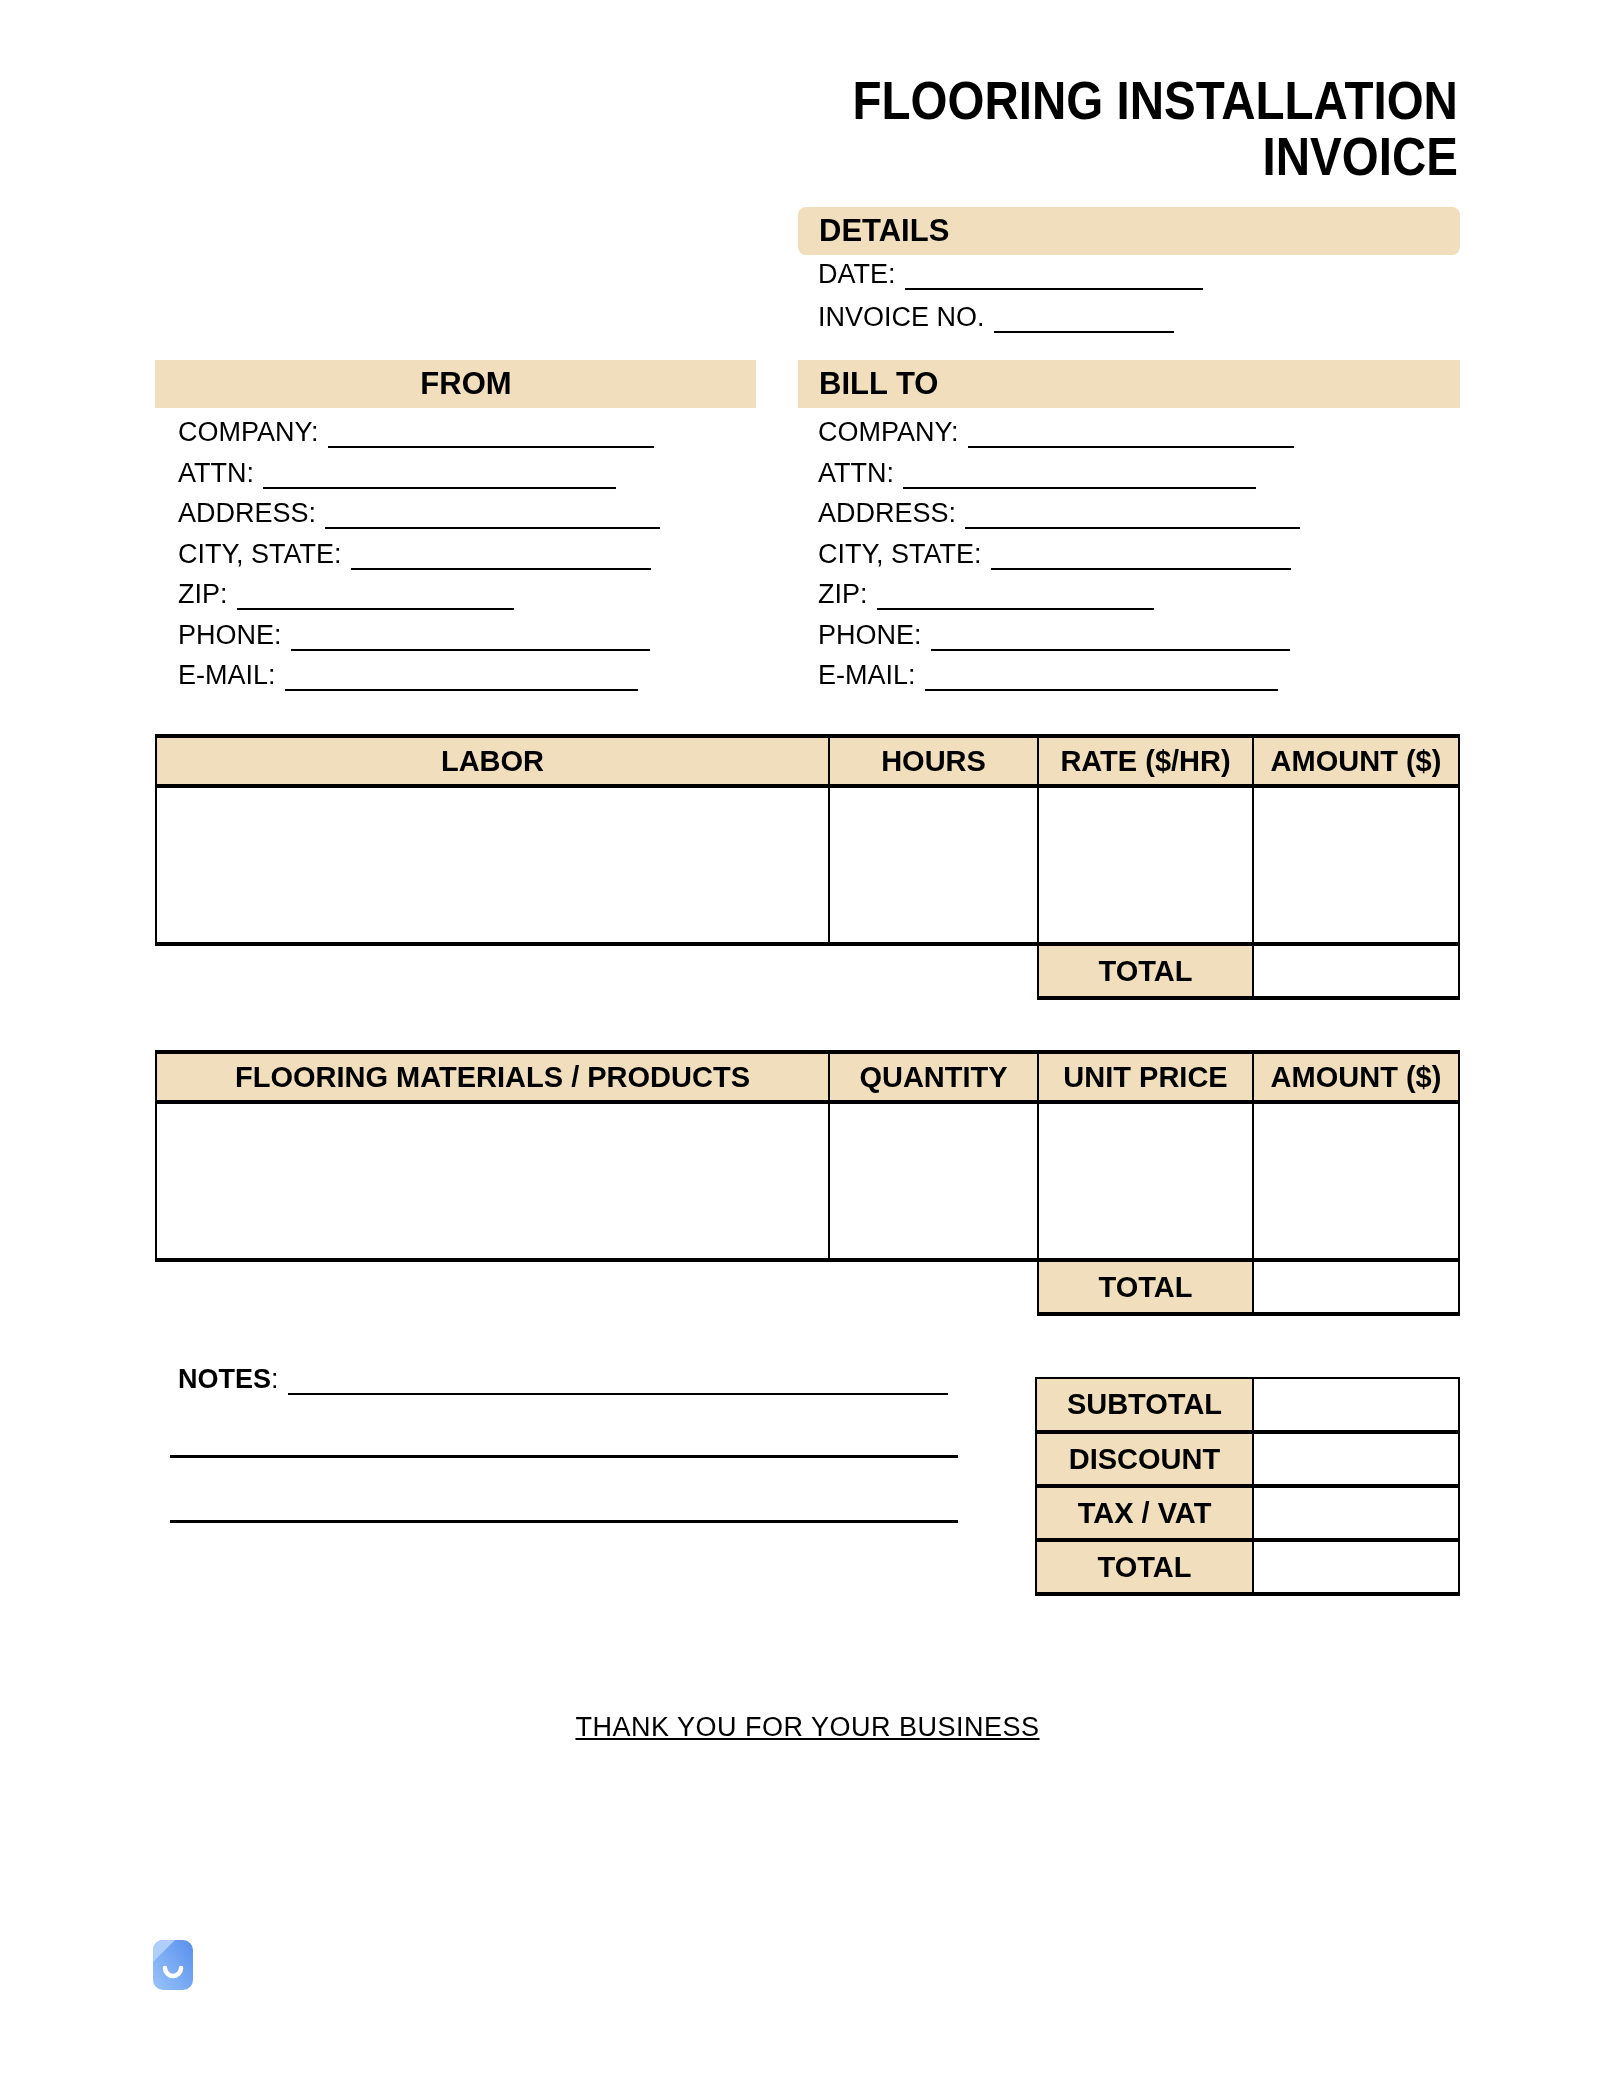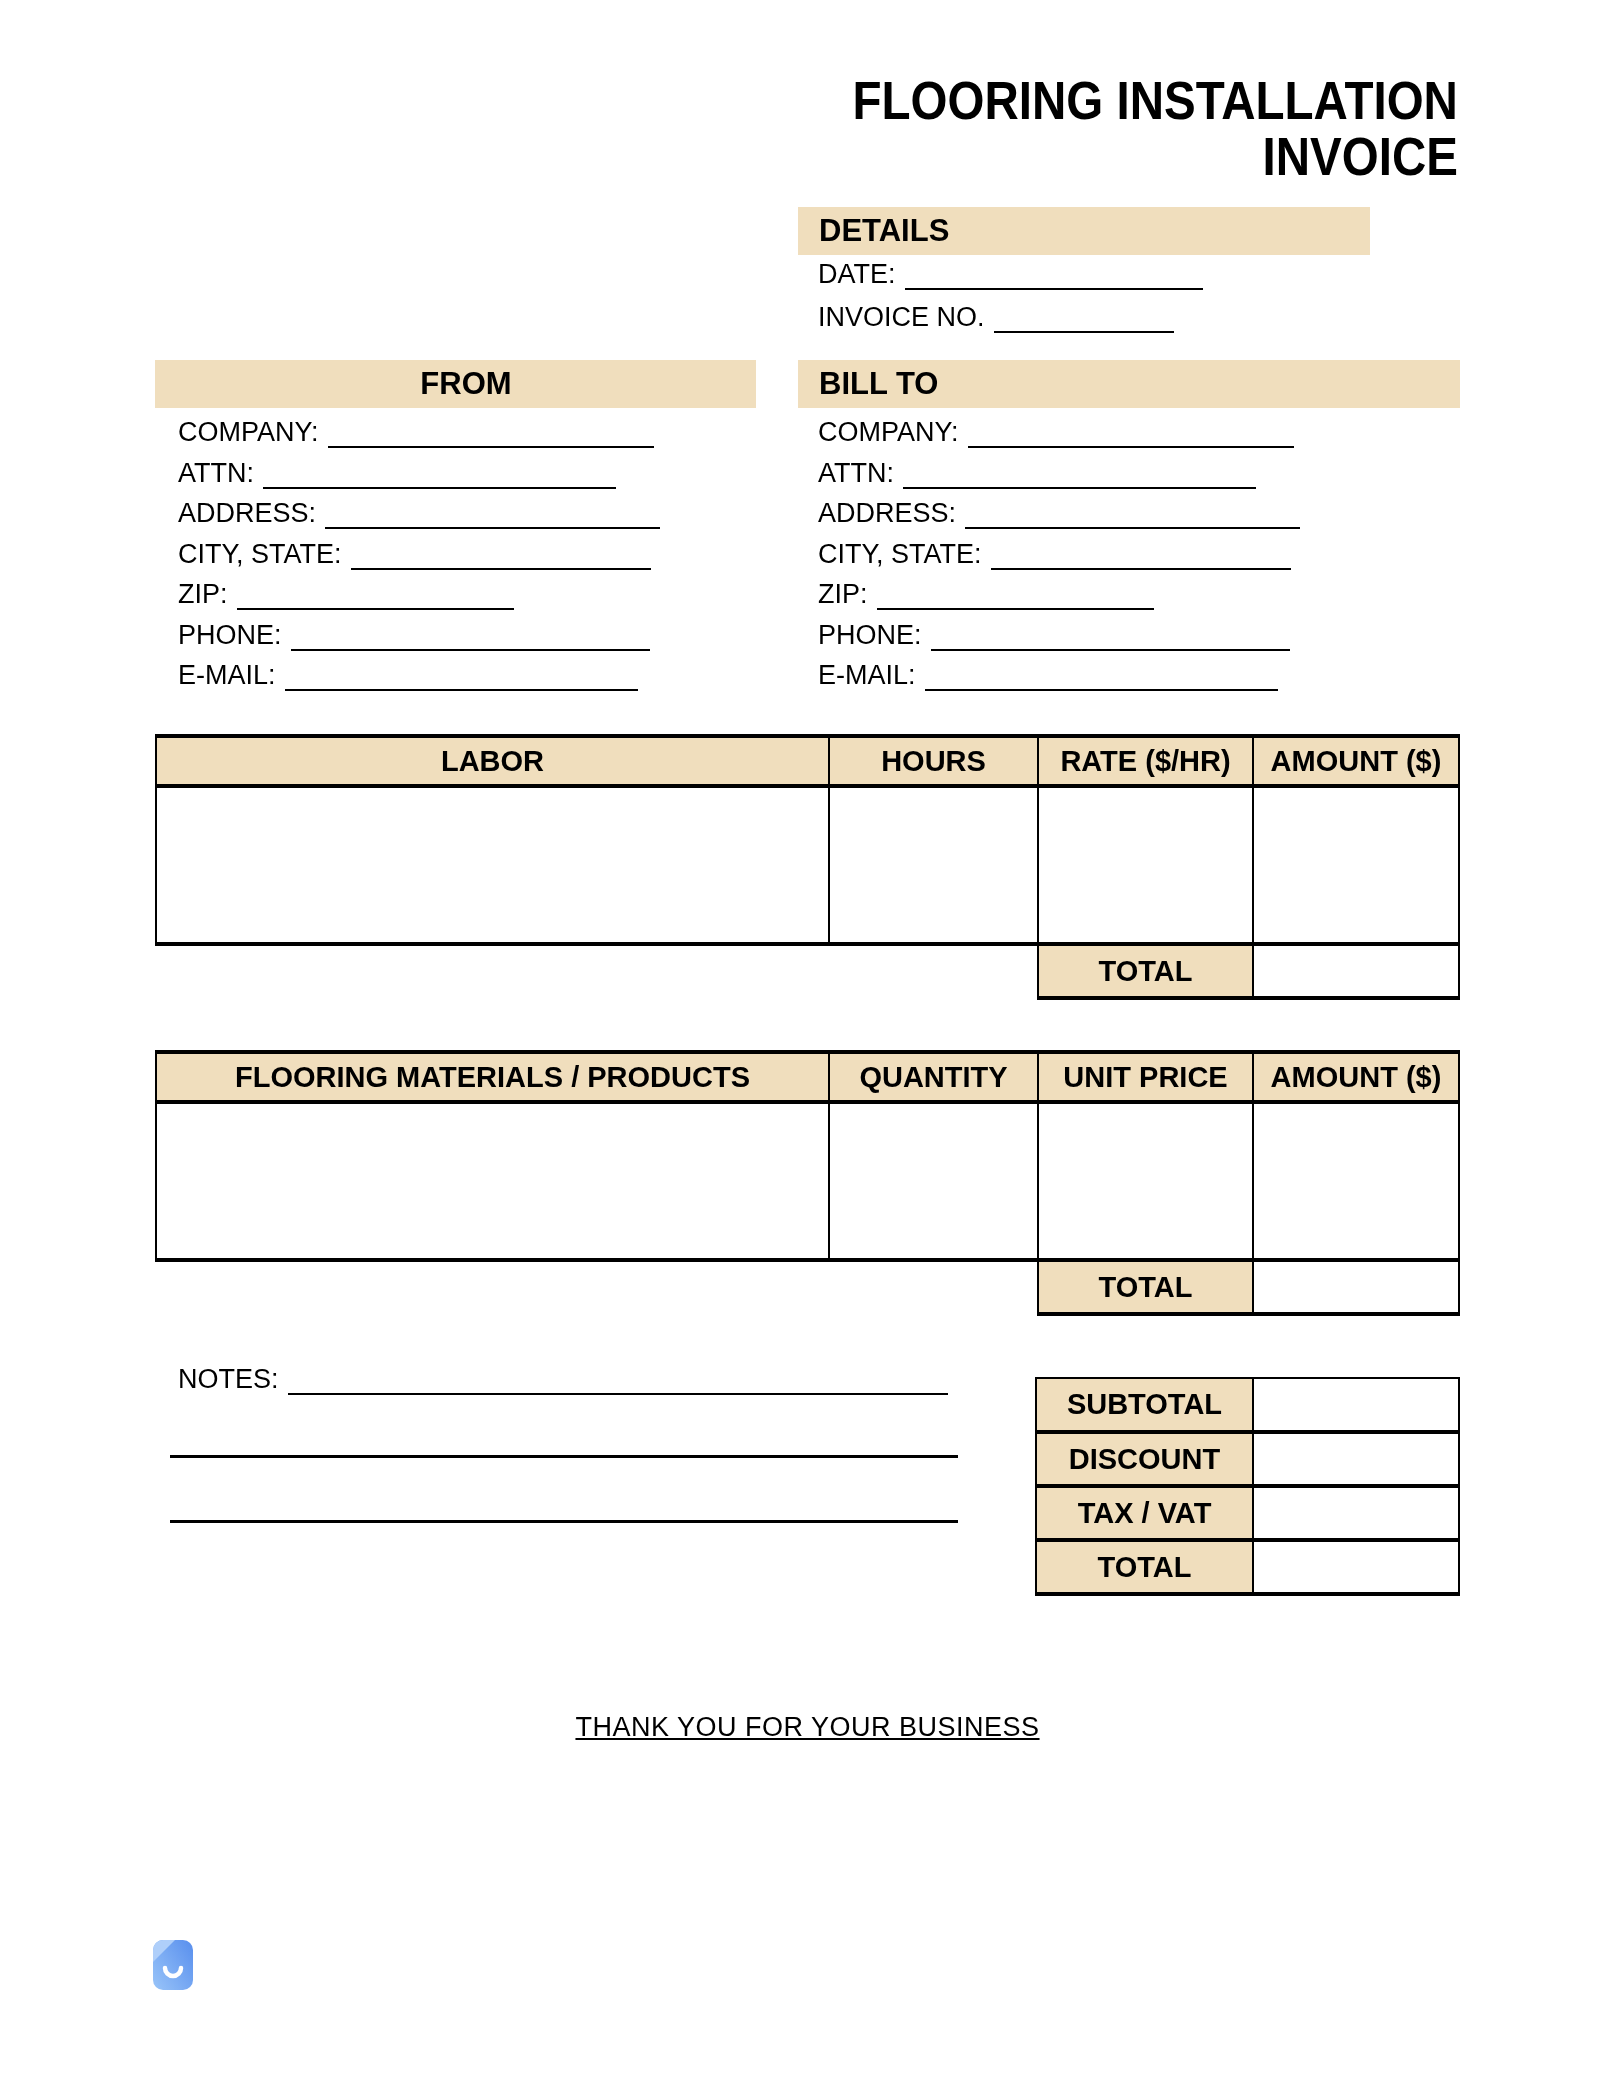--- a/index.html
+++ b/index.html
@@ -26,21 +26,21 @@
     white-space:nowrap;
   }
   
   .band{
     position:absolute;height:48px;
     background:var(--tan);
     font-size:31px;font-weight:bold;line-height:48px;
     padding-left:21px;
     white-space:nowrap;
   }
-  .band-details{left:798px;top:207px;width:572px;}
+  .band-details{left:798px;top:207px;width:662px;border-radius:8px;}
   .band-from{left:155px;top:360px;width:601px;text-align:center;}
   .band-billto{left:798px;top:360px;width:662px;}
   
   .rows{position:absolute;}
   .rows-details{left:818px;top:253px;}
   .rows-from{left:178px;top:412px;}
   .rows-billto{left:818px;top:412px;}
   .crow{height:40.5px;line-height:40.5px;font-size:27px;white-space:nowrap;}
   .rows-details .crow{height:43px;line-height:43px;}
   .fill-line{
@@ -74,21 +74,21 @@
     border-top:none;border-bottom:4px solid var(--ink);
     height:54px;font-size:29px;font-weight:bold;text-align:center;
   }
   table.itb td.tvalue{
     border:2px solid var(--ink);
     border-top:none;border-bottom:4px solid var(--ink);
     background:#fff;
   }
   
   .notes-row{position:absolute;left:178px;top:1358px;height:42px;line-height:42px;font-size:27px;white-space:nowrap;}
-  .notes-label{font-weight:normal;}
+  .notes-label{font-weight:bold;}
   .notes-extra-line{
     position:absolute;left:170px;width:788px;height:0;
     border-top:3px solid var(--ink);
   }
   .nline2{top:1455px;}
   .nline3{top:1520px;}
   
   table.sum{
     position:absolute;left:1035px;top:1365px;
     border-collapse:collapse;table-layout:fixed;width:423px;margin-top:12px;

